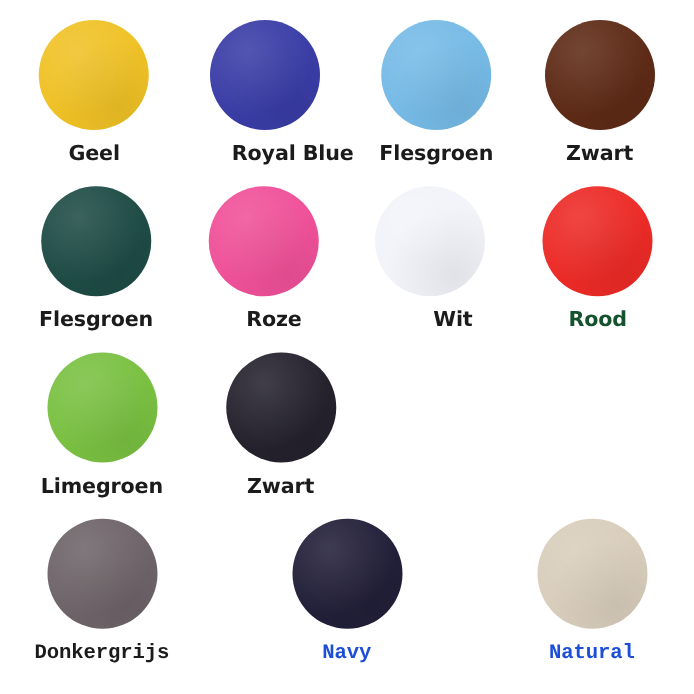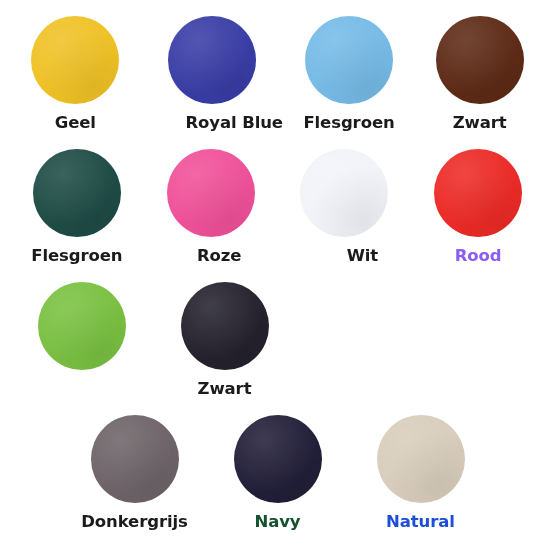--- a/index.html
+++ b/index.html
@@ -68,21 +68,22 @@
     font-size: 16.5px;
     font-weight: bold;
     color: #1b1b1b;
     letter-spacing: -0.1px;
     text-align: center;
     line-height: 1.1;
     white-space: nowrap;
   }
 
   .swatch-row.partial {
-    justify-content: center;
+    justify-content: space-between;
+    font-family: Liberation Mono, monospace;
   }
 </style>
 </head>
 <body style="background: rgb(255, 255, 255);">
 
 <div class="swatch-sheet">
 
   <div class="swatch-row">
     <div class="swatch-cell">
       <div class="swatch-circle" style="background-color: rgb(240, 194, 38);"></div>
@@ -110,42 +111,43 @@
     <div class="swatch-cell">
       <div class="swatch-circle" style="background-color: rgb(240, 81, 153);"></div>
       <div class="swatch-label" style="color: rgb(27, 27, 27); margin-left: 17px;">Roze</div>
     </div>
     <div class="swatch-cell">
       <div class="swatch-circle" style="background-color: rgb(242, 244, 250);"></div>
       <div class="swatch-label" style="color: rgb(27, 27, 27); margin-left: 36px;">Wit</div>
     </div>
     <div class="swatch-cell">
       <div class="swatch-circle" style="background-color: rgb(237, 43, 39);"></div>
-      <div class="swatch-label" style="color: #8b5cf6;">Rood</div>
+      <div class="swatch-label" style="color: #14532d;">Rood</div>
     </div>
   </div>
 
   <div class="swatch-row">
     <div class="swatch-cell">
       <div class="swatch-circle" style="background-color: rgb(122, 193, 66);"></div>
+      <div class="swatch-label" style="color: rgb(27, 27, 27);">Limegroen</div>
     </div>
     <div class="swatch-cell">
       <div class="swatch-circle" style="background-color: rgb(37, 34, 46);"></div>
       <div class="swatch-label" style="color: rgb(27, 27, 27);">Zwart</div>
     </div>
   </div>
 
   <div class="swatch-row partial">
     <div class="swatch-cell">
       <div class="swatch-circle" style="background-color: rgb(110, 100, 105);"></div>
       <div class="swatch-label" style="color: rgb(27, 27, 27);">Donkergrijs</div>
     </div>
     <div class="swatch-cell">
       <div class="swatch-circle" style="background-color: rgb(34, 31, 57);"></div>
-      <div class="swatch-label" style="color: #14532d;">Navy</div>
+      <div class="swatch-label" style="color: #1d4ed8;">Navy</div>
     </div>
     <div class="swatch-cell">
       <div class="swatch-circle" style="background-color: rgb(217, 206, 188);"></div>
       <div class="swatch-label" style="color: #1d4ed8;">Natural</div>
     </div>
   </div>
 
 </div>
 
 </body></html>

